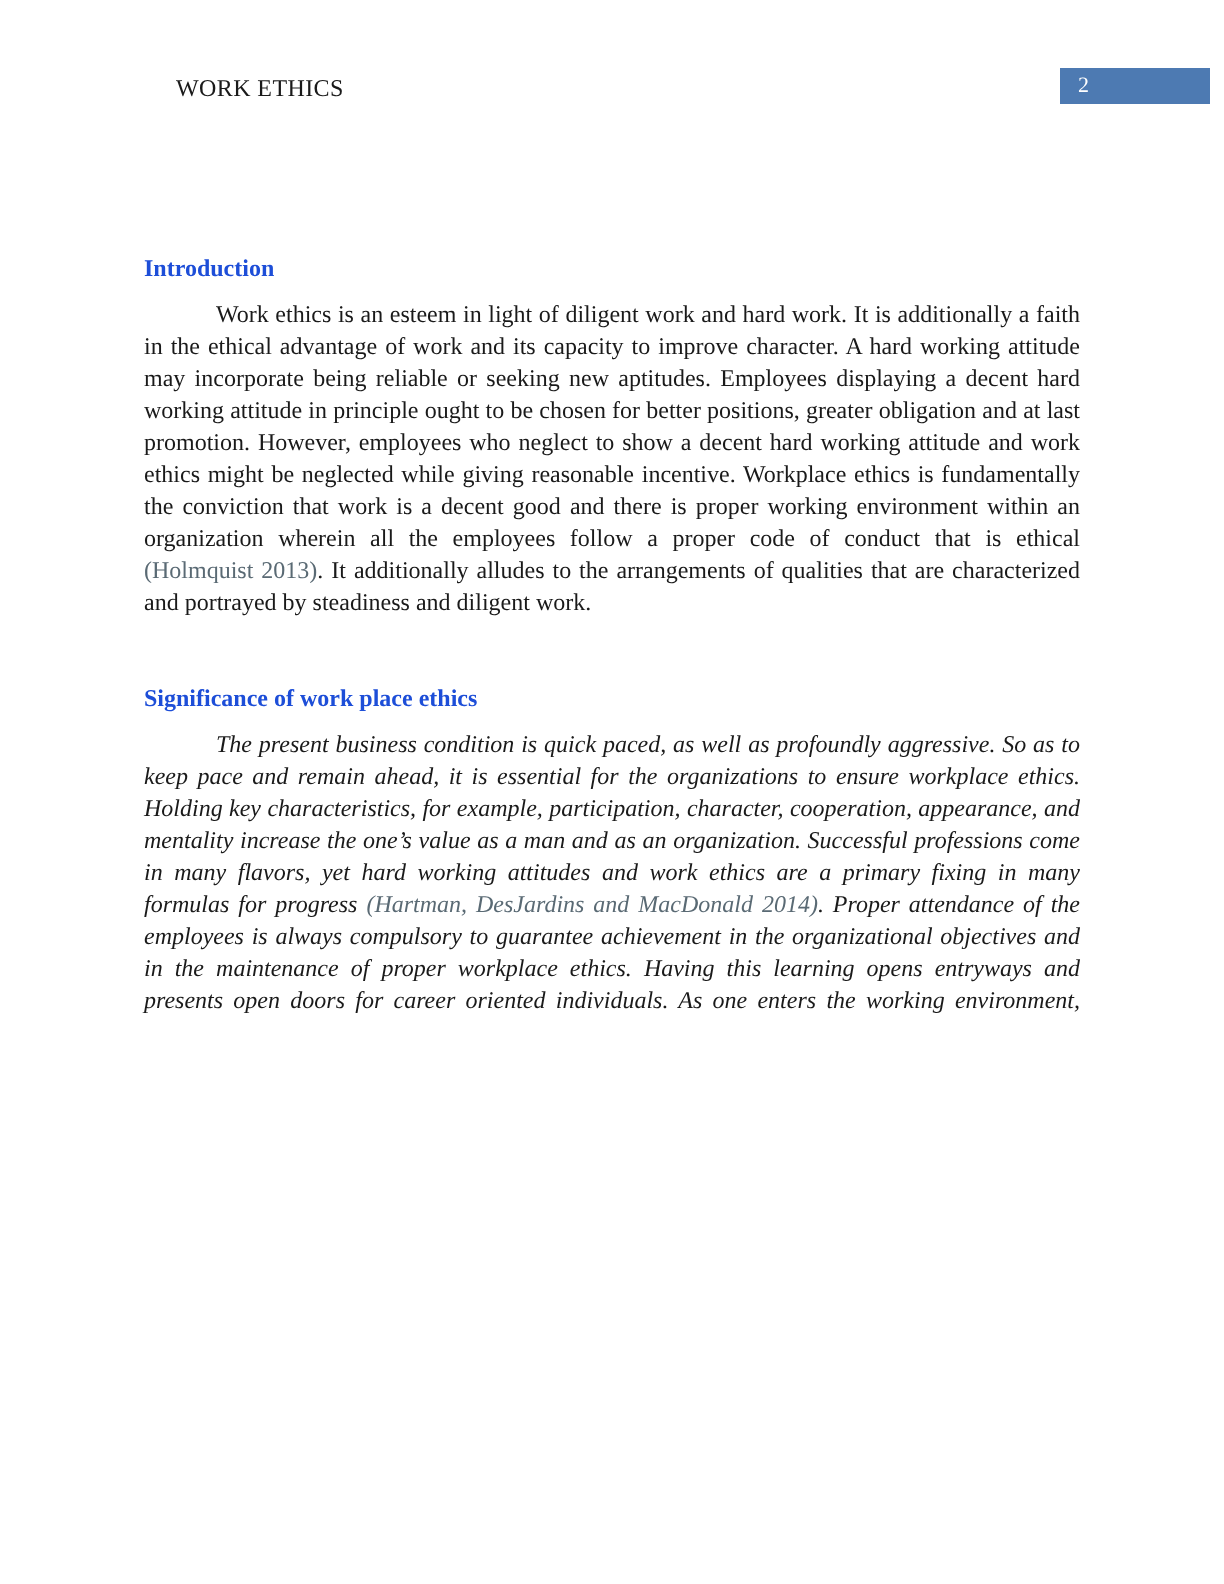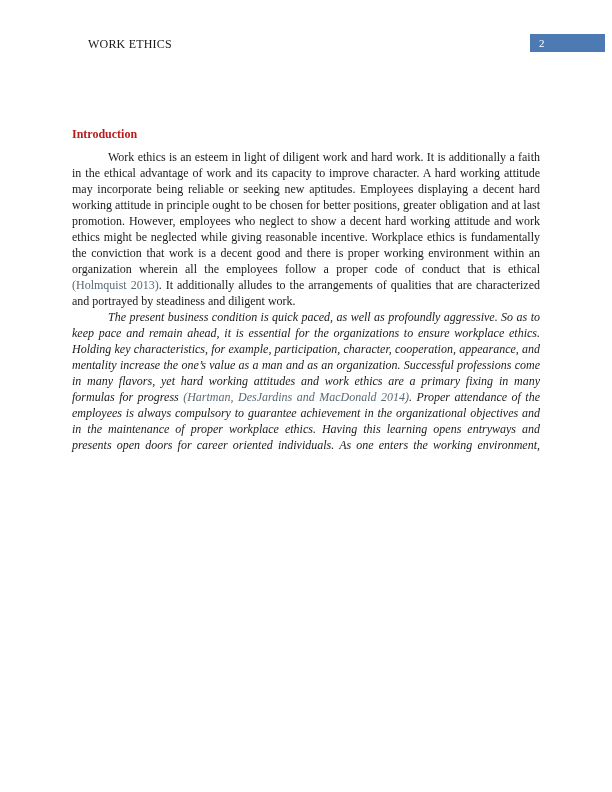--- a/index.html
+++ b/index.html
@@ -46,21 +46,21 @@
     position: absolute;
     top: 121px;
     left: 72px;
     width: 468px;
   }
   .section-heading {
     margin: 0;
     font-size: 12px;
     font-weight: bold;
     line-height: 27.5px;
-    color: #b91c1c;
+    color: #1d4ed8;
   }
   .section-heading.spaced {
     margin-top: 27.5px;
   }
   .body-para {
     margin: 0;
     font-size: 12px;
     line-height: 16px;
     text-align: justify;
     text-indent: 36px;
@@ -85,17 +85,18 @@
   <div class="running-head">WORK ETHICS</div>
 
   <div class="page-number-field">2</div>
 
   <div class="content">
 
     <h2 class="section-heading">Introduction</h2>
 
     <p class="body-para"><span>Work ethics is an esteem in light of diligent work and hard work. It is additionally a faith in the ethical advantage of work and its capacity to improve character. A hard working attitude may incorporate being reliable or seeking new aptitudes. Employees displaying a decent hard working attitude in principle ought to be chosen for better positions, greater obligation and at last promotion. However, employees who neglect to show a decent hard working attitude and work ethics might be neglected while giving reasonable incentive. Workplace ethics is fundamentally the conviction that work is a decent good and there is proper working environment within an organization wherein all the employees follow a proper code of conduct that is ethical </span><span class="citation">(Holmquist 2013)</span><span>. It additionally alludes to the arrangements of qualities that are characterized and portrayed by steadiness and diligent work.</span></p>
 
+    <h2 class="section-heading spaced">Significance of work place ethics</h2>
 
     <p class="body-para continues"><span>The present business condition is quick paced, as well as profoundly aggressive. So as to keep pace and remain ahead, it is essential for the organizations to ensure workplace ethics. Holding key characteristics, for example, participation, character, cooperation, appearance, and mentality increase the one’s value as a man and as an organization. Successful professions come in many flavors, yet hard working attitudes and work ethics are a primary fixing in many formulas for progress </span><span class="citation">(Hartman, DesJardins and MacDonald 2014)</span><span>. Proper attendance of the employees is always compulsory to guarantee achievement in the organizational objectives and in the maintenance of proper workplace ethics. Having this learning opens entryways and presents open doors for career oriented individuals. As one enters the working environment,</span></p>
 
   </div>
 </div>
 
 </body></html>

